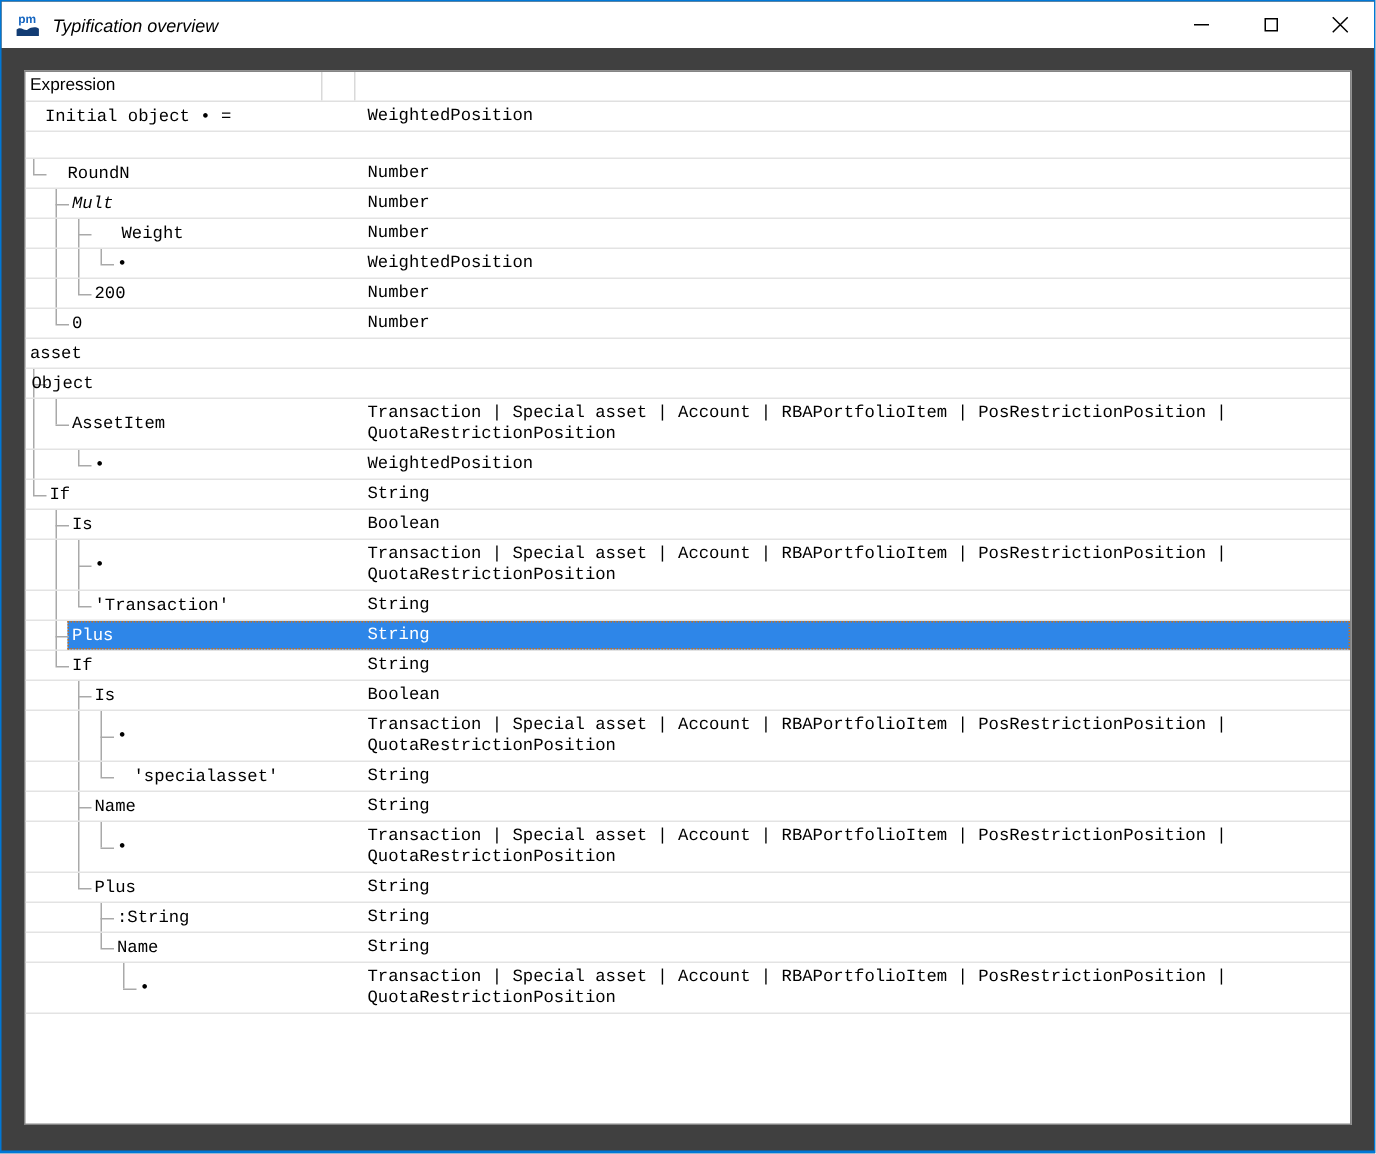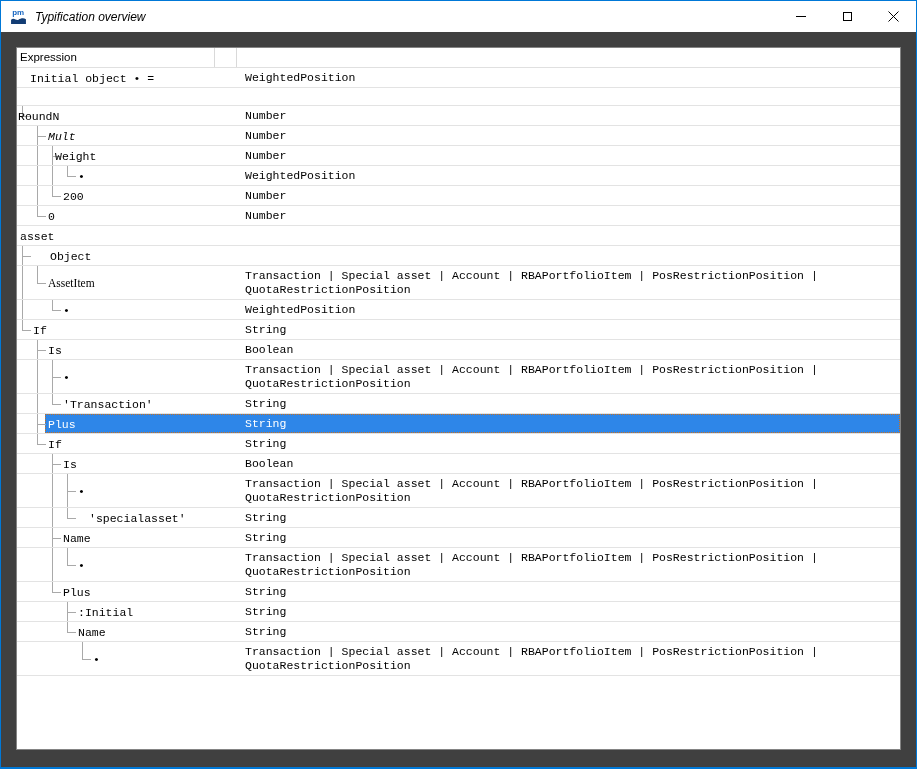--- a/index.html
+++ b/index.html
@@ -68,34 +68,34 @@
     </div>
     <div class="gbody">
         <div class="row" style="height: 20px;">
           <span class="label" style="left: 13px;">Initial object • =</span>
           <div class="typecell"><div>WeightedPosition</div></div>
         </div>
         <div class="row" style="height: 18px;"></div>
         <div class="row" style="height: 20px;">
           <div class="gv half" style="left: 5px; background: rgb(169, 169, 169);"></div>
           <div class="gs" style="left: 5px; background: rgb(169, 169, 169);"></div>
-          <span class="label" style="left: 1px;">RoundN</span>
+          <span class="label" style="left: 28px;">RoundN</span>
           <div class="typecell"><div>Number</div></div>
         </div>
         <div class="row" style="height: 20px;">
           <div class="gv full" style="left: 20px; background: rgb(169, 169, 169);"></div>
           <div class="gs" style="left: 20px; background: rgb(169, 169, 169);"></div>
           <span class="label" style="left: 31px; font-style: italic;">Mult</span>
           <div class="typecell"><div>Number</div></div>
         </div>
         <div class="row" style="height: 20px;">
           <div class="gv full" style="left: 20px; background: rgb(169, 169, 169);"></div>
           <div class="gv full" style="left: 35px; background: rgb(169, 169, 169);"></div>
           <div class="gs" style="left: 35px; background: rgb(169, 169, 169);"></div>
-          <span class="label" style="left: 38px;">Weight</span>
+          <span class="label" style="left: 64px;">Weight</span>
           <div class="typecell"><div>Number</div></div>
         </div>
         <div class="row" style="height: 20px;">
           <div class="gv full" style="left: 20px; background: rgb(169, 169, 169);"></div>
           <div class="gv full" style="left: 35px; background: rgb(169, 169, 169);"></div>
           <div class="gv half" style="left: 50px; background: rgb(169, 169, 169);"></div>
           <div class="gs" style="left: 50px; background: rgb(169, 169, 169);"></div>
           <span class="label" style="left: 61px;">•</span>
           <div class="typecell"><div>WeightedPosition</div></div>
         </div>
@@ -111,27 +111,27 @@
           <div class="gs" style="left: 20px; background: rgb(169, 169, 169);"></div>
           <span class="label" style="left: 31px;">0</span>
           <div class="typecell"><div>Number</div></div>
         </div>
         <div class="row" style="height: 20px;">
           <span class="label" style="left: 3px;">asset</span>
         </div>
         <div class="row" style="height: 20px;">
           <div class="gv full" style="left: 5px; background: rgb(169, 169, 169);"></div>
           <div class="gs" style="left: 5px; background: rgb(169, 169, 169);"></div>
-          <span class="label" style="left: 33px;">Object</span>
+          <span class="label" style="left: 4px;">Object</span>
         </div>
         <div class="row" style="height: 34px;">
           <div class="gv full" style="left: 5px; background: rgb(169, 169, 169);"></div>
           <div class="gv half" style="left: 20px; background: rgb(169, 169, 169);"></div>
           <div class="gs" style="left: 20px; background: rgb(169, 169, 169);"></div>
-          <span class="label" style="left: 31px; font-family: Liberation Serif, serif;">AssetItem</span>
+          <span class="label" style="left: 31px;">AssetItem</span>
           <div class="typecell"><div>Transaction | Special asset | Account | RBAPortfolioItem | PosRestrictionPosition |</div><div>QuotaRestrictionPosition</div></div>
         </div>
         <div class="row" style="height: 20px;">
           <div class="gv full" style="left: 5px; background: rgb(169, 169, 169);"></div>
           <div class="gv half" style="left: 35px; background: rgb(169, 169, 169);"></div>
           <div class="gs" style="left: 35px; background: rgb(169, 169, 169);"></div>
           <span class="label" style="left: 46px;">•</span>
           <div class="typecell"><div>WeightedPosition</div></div>
         </div>
         <div class="row" style="height: 20px;">
@@ -208,21 +208,21 @@
         </div>
         <div class="row" style="height: 20px;">
           <div class="gv half" style="left: 35px; background: rgb(169, 169, 169);"></div>
           <div class="gs" style="left: 35px; background: rgb(169, 169, 169);"></div>
           <span class="label" style="left: 46px;">Plus</span>
           <div class="typecell"><div>String</div></div>
         </div>
         <div class="row" style="height: 20px;">
           <div class="gv full" style="left: 50px; background: rgb(169, 169, 169);"></div>
           <div class="gs" style="left: 50px; background: rgb(169, 169, 169);"></div>
-          <span class="label" style="left: 61px;">:Initial</span>
+          <span class="label" style="left: 61px;">:String</span>
           <div class="typecell"><div>String</div></div>
         </div>
         <div class="row" style="height: 20px;">
           <div class="gv half" style="left: 50px; background: rgb(169, 169, 169);"></div>
           <div class="gs" style="left: 50px; background: rgb(169, 169, 169);"></div>
           <span class="label" style="left: 61px;">Name</span>
           <div class="typecell"><div>String</div></div>
         </div>
         <div class="row" style="height: 34px;">
           <div class="gv half" style="left: 65px; background: rgb(169, 169, 169);"></div>

